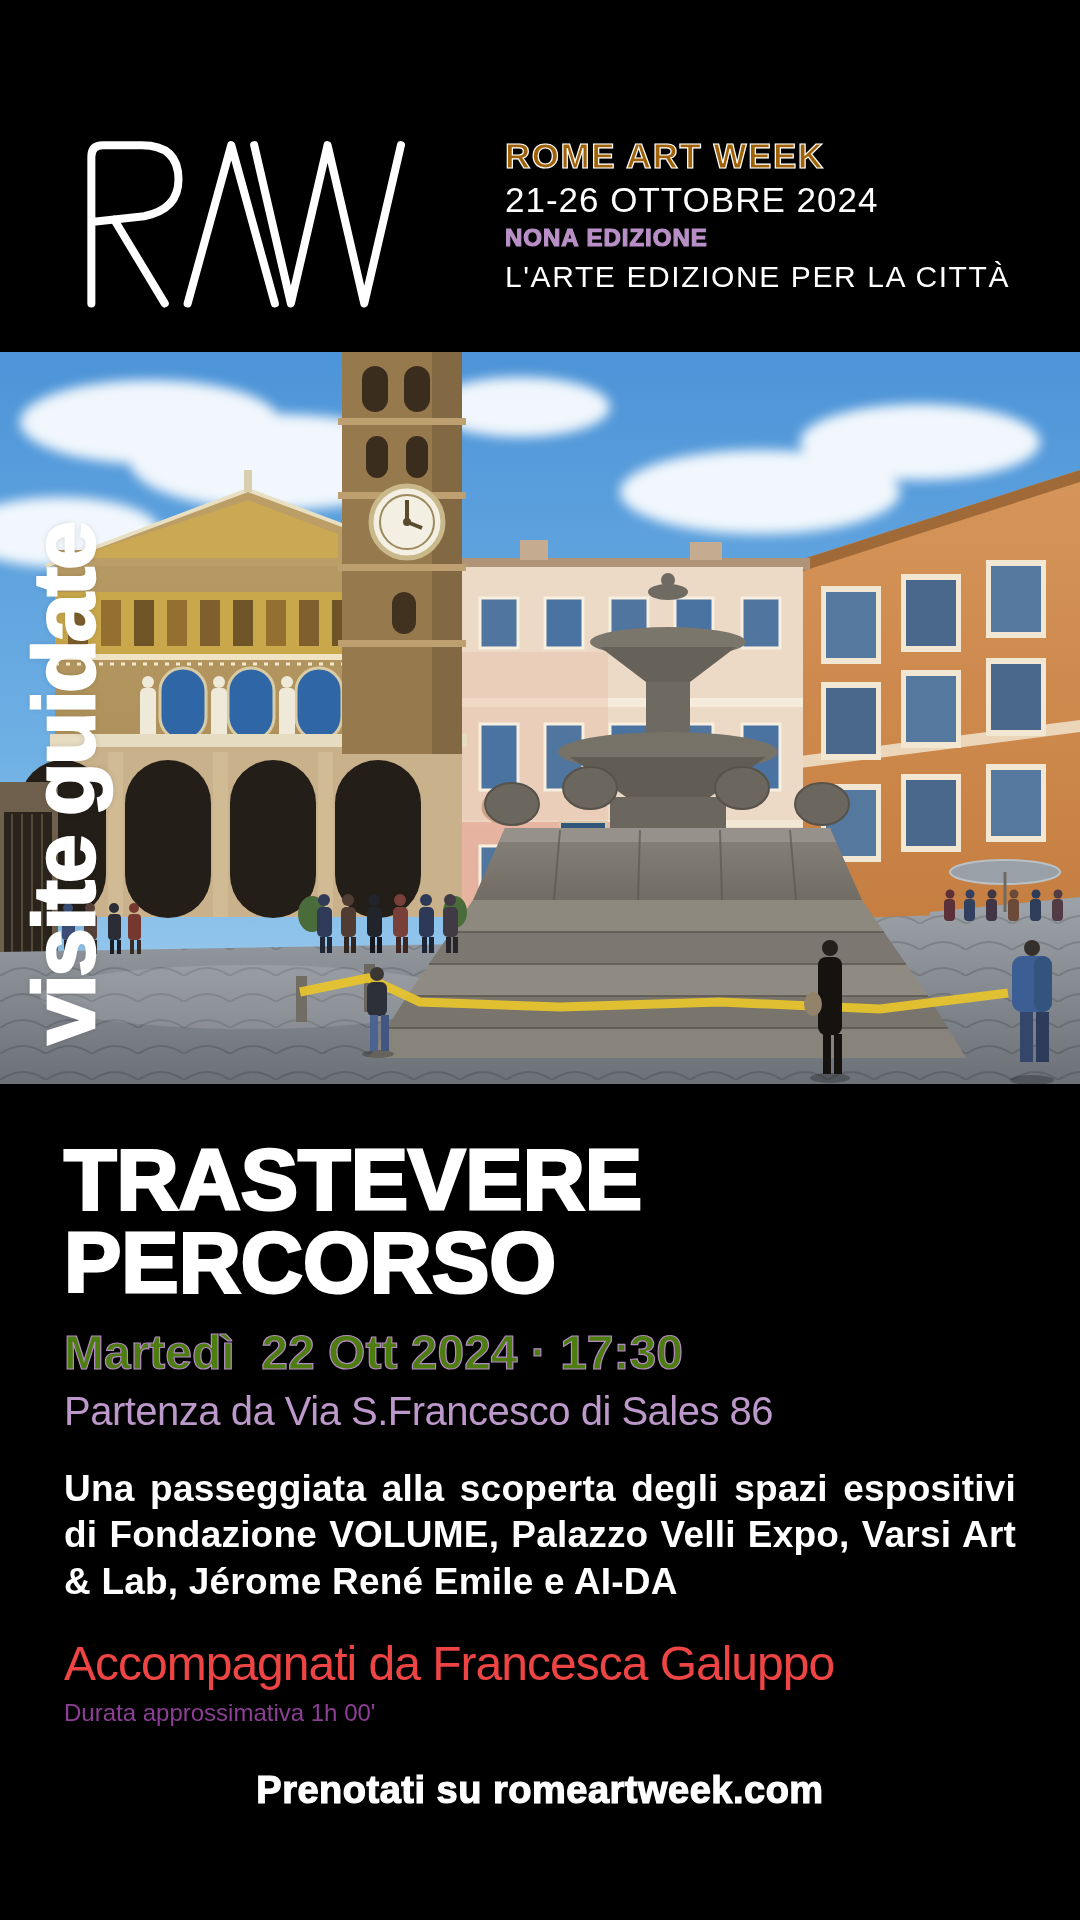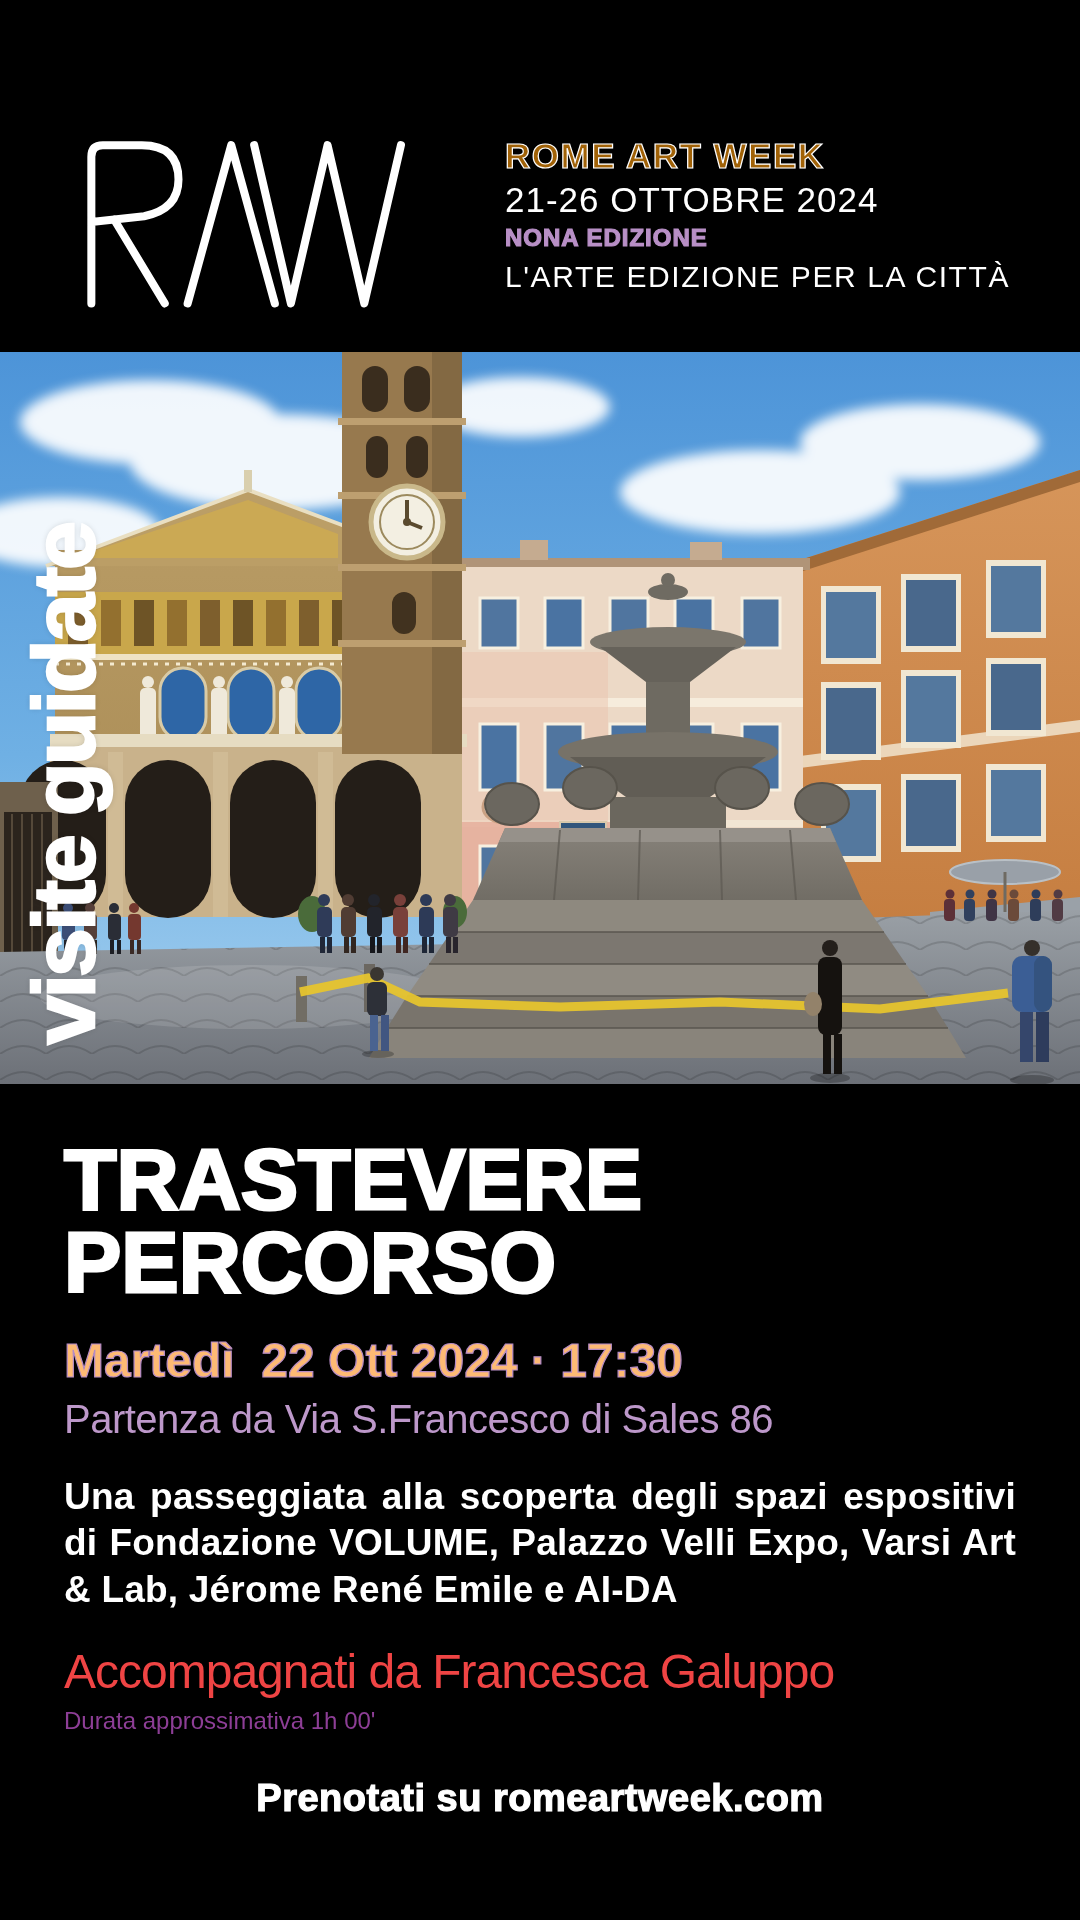--- a/index.html
+++ b/index.html
@@ -27,21 +27,21 @@
     -webkit-text-stroke:2.5px #fff; letter-spacing:-3px; line-height:1;
     text-shadow:0 0 6px rgba(0,0,0,0.18);
     white-space:nowrap;
   }
 
   
   .bottom { position:absolute; top:1084px; left:0; width:1080px; height:836px; background:#000;
             padding:54px 64px 0; box-sizing:border-box; }
   .event-title { margin:0; font-size:86px; line-height:0.97; color:#fff; font-weight:700;
                  -webkit-text-stroke:3px #fff; letter-spacing:0; }
-  .datetime  { margin-top:28px; font-size:48px; font-weight:700; color:#fdba74; -webkit-text-stroke:1.2px #b58bc5; }
+  .datetime  { margin-top:20px; font-size:48px; font-weight:700; color:#4d7c0f; -webkit-text-stroke:1.2px #b58bc5; }
   .meeting   { margin-top:9px;  font-size:40px; font-weight:400; color:#bd98ca; letter-spacing:-0.5px; }
   .description { margin-top:32px; font-size:37px; font-weight:700; color:#fff; line-height:1.26;
                  text-align:justify; text-align-last:left; width:952px; letter-spacing:0.2px; }
   .guide     { margin-top:30px; font-size:48px; font-weight:400; color:#ef4444; letter-spacing:-1px; }
   .duration  { margin-top:8px;  font-size:24px; font-weight:400; color:#8d3e96; }
   .cta       { margin-top:42px; font-size:38px; font-weight:700; color:#fff; -webkit-text-stroke:1.2px #fff; letter-spacing:0.5px;text-align:center; }
 </style>
 </head>
 <body>
 

